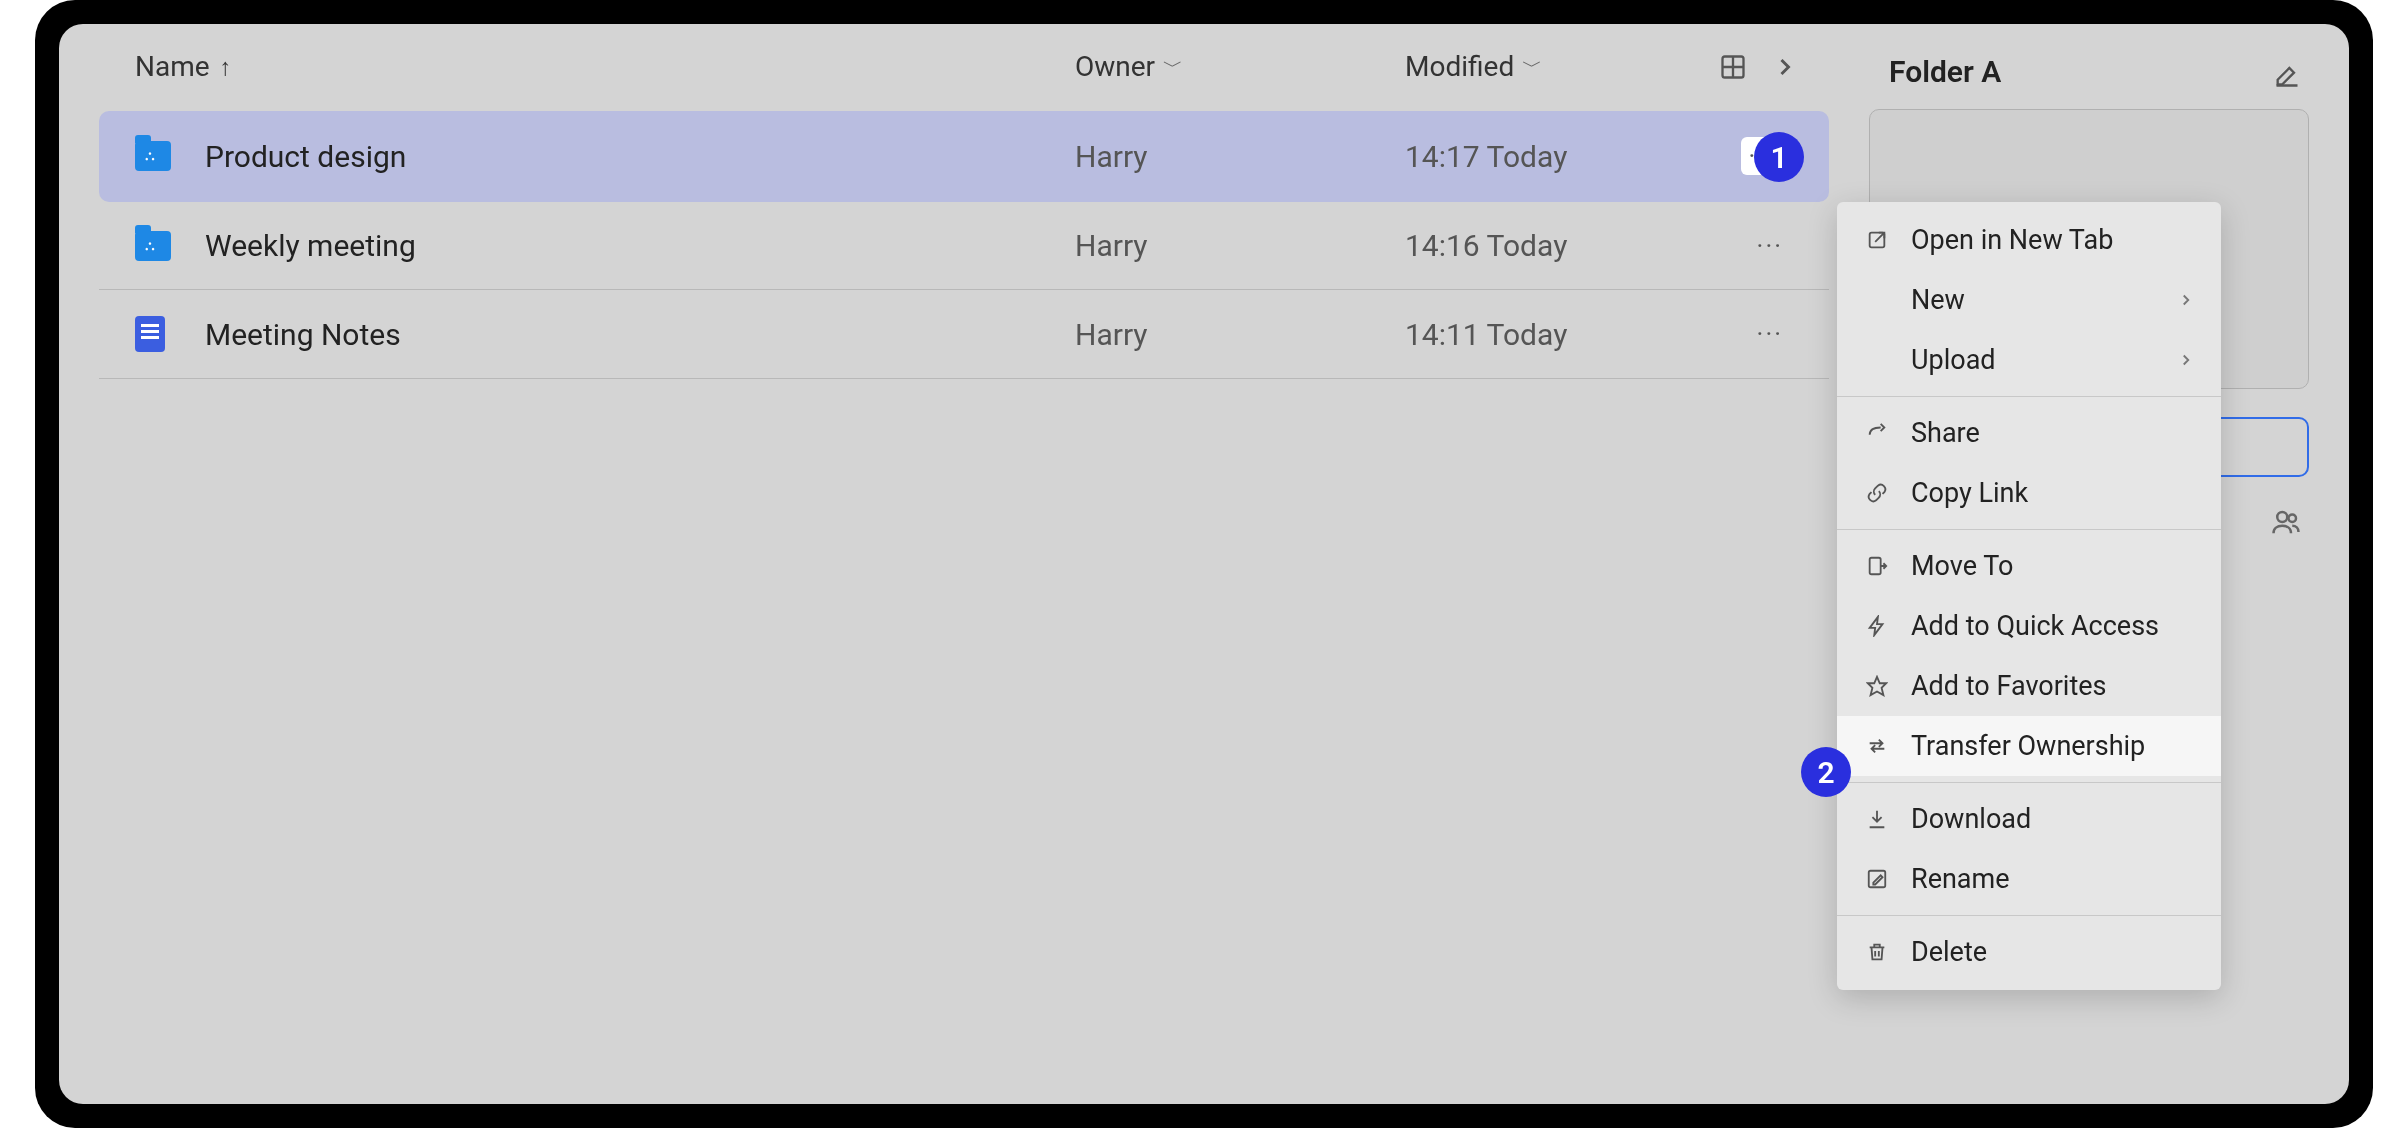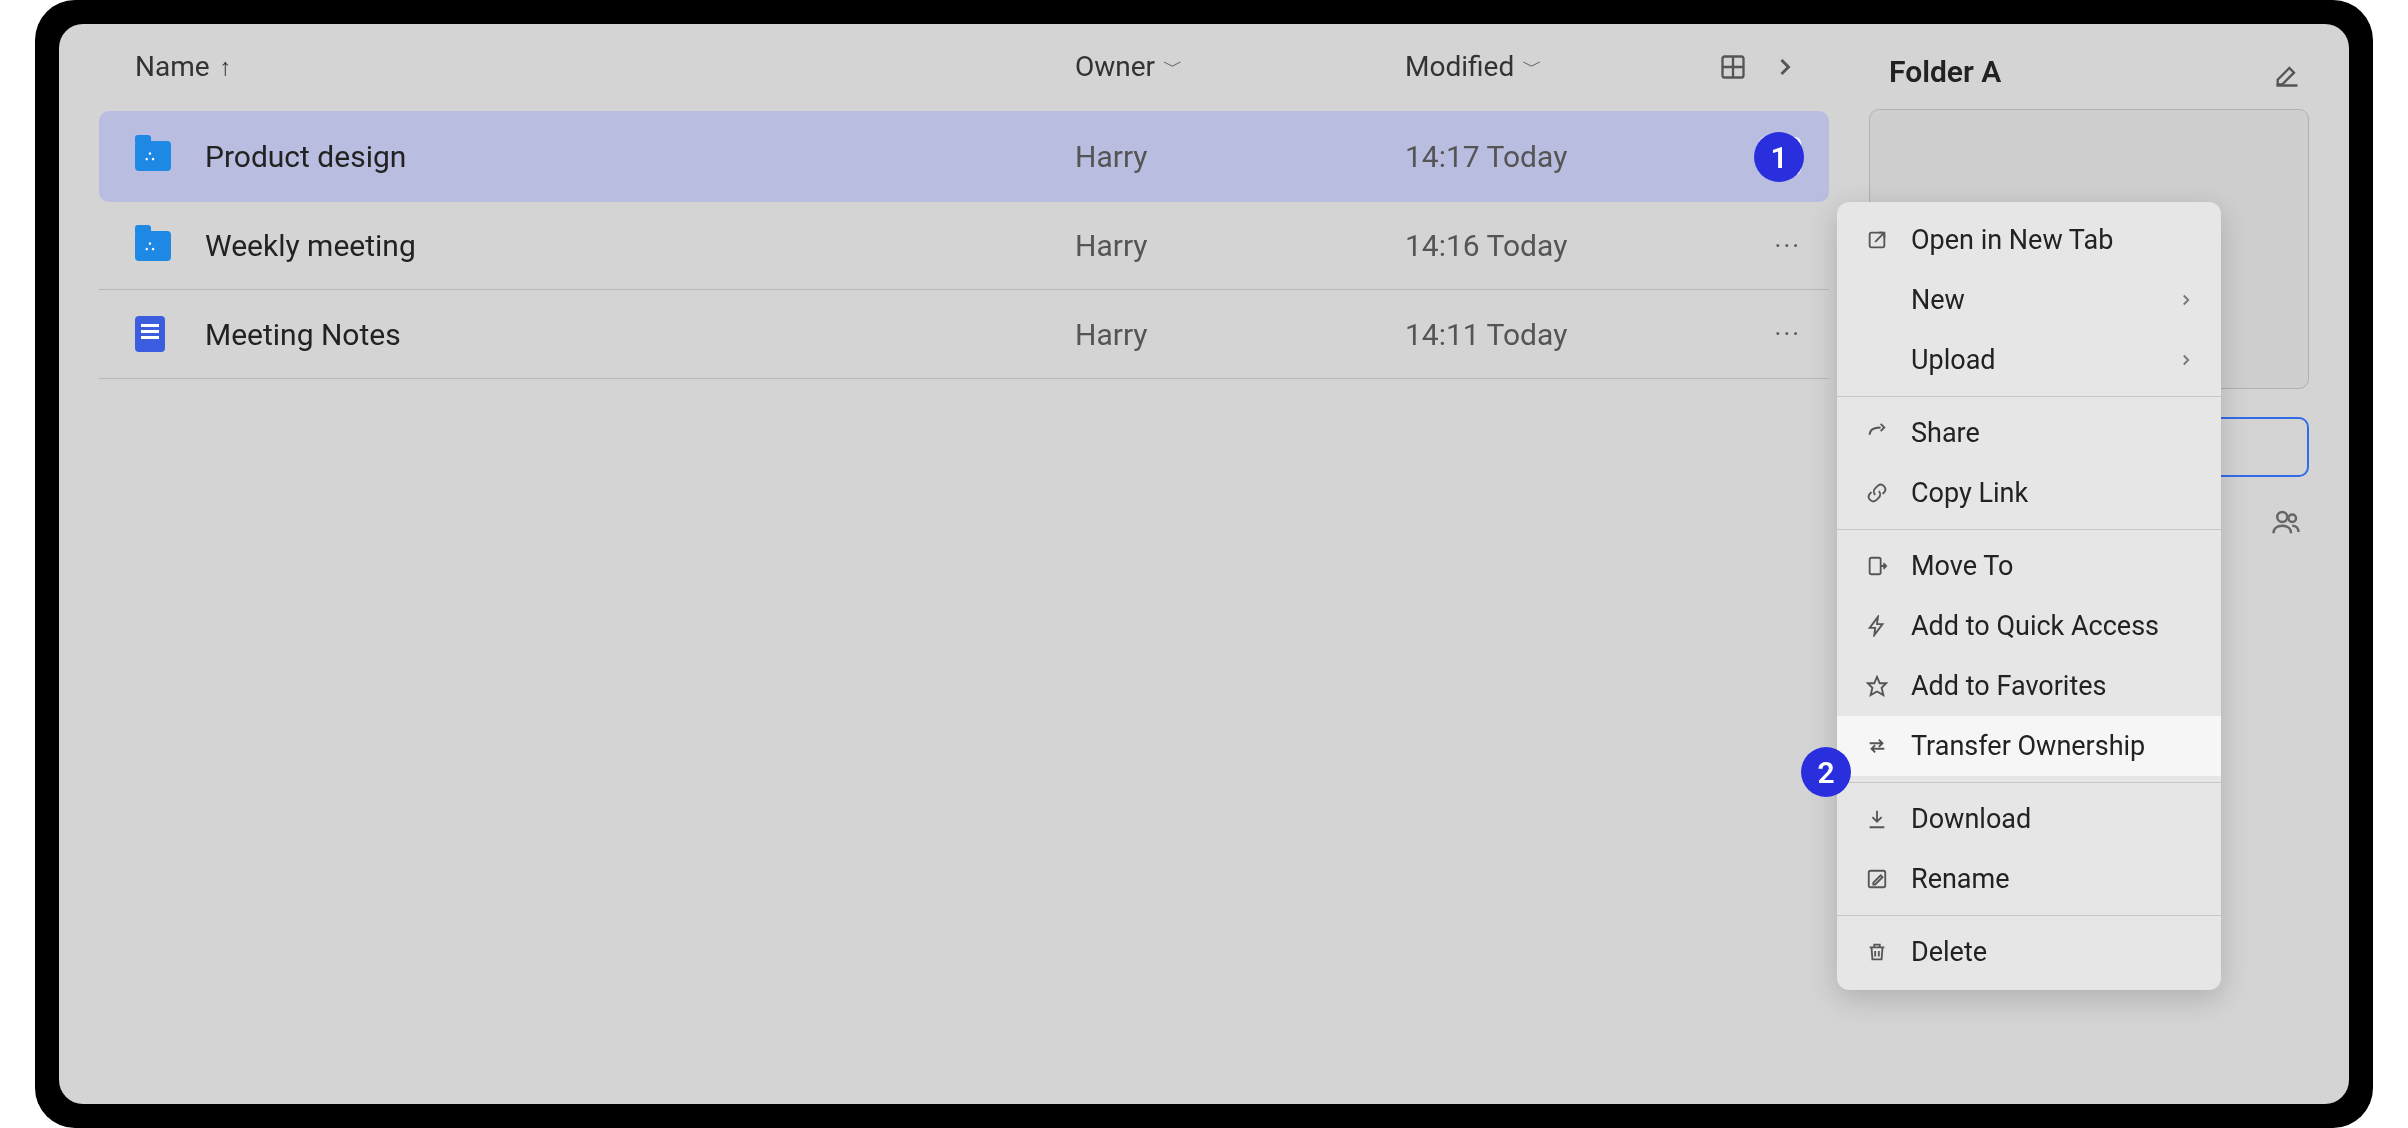--- a/index.html
+++ b/index.html
@@ -42,21 +42,21 @@
     .col-name { flex: 0 0 940px; display:flex; align-items:center; gap:10px;}
     .col-owner { flex: 0 0 330px; display:flex; align-items:center; gap:8px;}
     .col-modified { flex: 1; display:flex; align-items:center; gap:8px;}
     .header-actions { display:flex; align-items:center; gap:24px; color:#555;}
     .sort-arrow { font-size: 24px; }
     .chev { font-size:20px; color:#666; }
 
     .row {
       display: flex;
       align-items: center;
-      padding: 26px 28px 26px 36px;
+      padding: 26px 46px 26px 36px;
       font-size: 30px;
       color: #222;
       border-bottom: 1px solid #b8b8b8;
       position: relative;
       justify-content: space-between;
     }
     .row.selected {
       background: #b9bde0;
       border-radius: 10px;
       border-bottom-color: transparent;
@@ -140,21 +140,21 @@
       color:#666;
     }
 
     
     .context-menu {
       position: absolute;
       top: 178px;
       left: 1778px;
       width: 384px;
       background: #e6e6e6;
-      border-radius: 12px;
+      border-radius: 6px;
       box-shadow: 0 8px 30px rgba(0,0,0,0.18);
       padding: 8px 0;
       font-size: 27px;
       color: #222;
       z-index: 50;
     }
     .menu-item {
       display:flex;
       align-items:center;
       gap: 20px;

